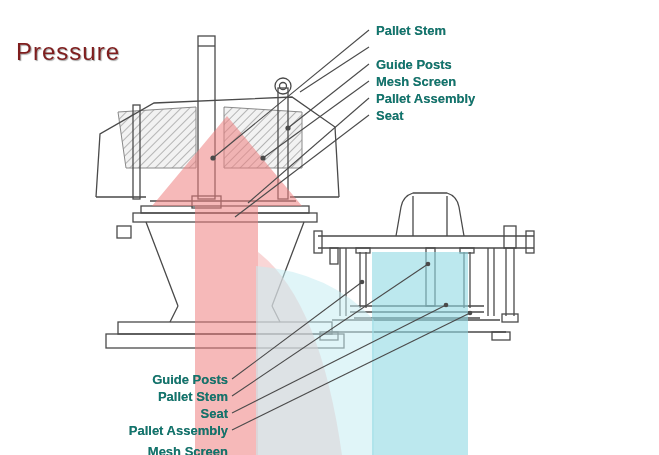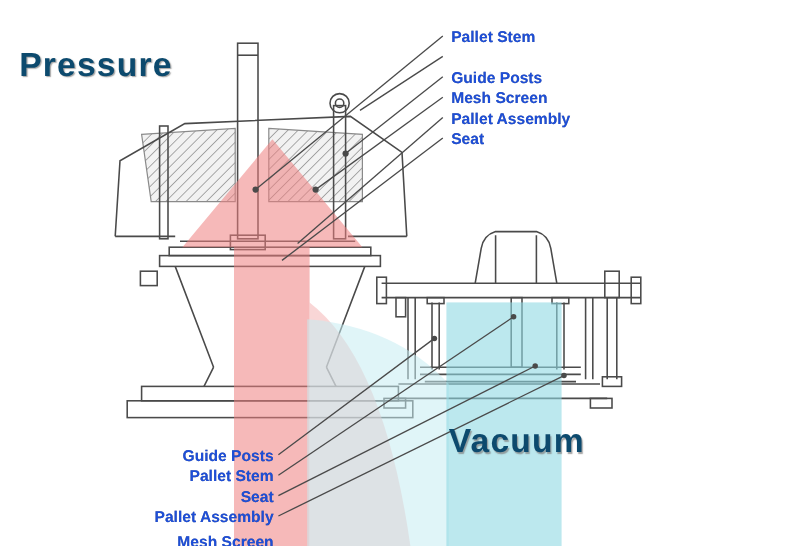--- a/index.html
+++ b/index.html
@@ -2,27 +2,27 @@
 <html><head>
 <meta charset="utf-8">
 <style>
   html,body{margin:0;padding:0;background:#fff;}
   .stage{
     position:relative;width:659px;height:455px;background:#ffffff;
     overflow:hidden;font-family:"Liberation Sans",sans-serif;
   }
   .stage svg{position:absolute;left:0;top:0;}
   .big{
-    position:absolute;font-weight:bold;font-size:28px;color:#0c4a6e;
+    position:absolute;font-weight:normal;font-size:24px;color:#7f1d1d;
     letter-spacing:1px;text-shadow:1px 1px 1px rgba(130,130,130,0.75);
     white-space:nowrap;
   }
   .lbl{
     position:absolute;font-weight:bold;font-size:13px;line-height:15px;
-    color:#1d4ed8;white-space:nowrap;text-shadow:0 0 0.5px rgba(0,0,0,0.45);
+    color:#0f766e;white-space:nowrap;text-shadow:0 0 0.5px rgba(0,0,0,0.45);
   }
   .lbl.right{width:160px;text-align:right;}
 </style>
 </head>
 <body>
 
 <div class="stage">
 
   <svg width="659" height="455" viewBox="0 0 659 455">
     <defs>
@@ -98,21 +98,20 @@
       <circle cx="288" cy="128" r="2.6"></circle>
       <circle cx="263" cy="158" r="2.6"></circle>
       <circle cx="362" cy="282" r="2.3"></circle>
       <circle cx="428" cy="264" r="2.3"></circle>
       <circle cx="446" cy="305" r="2.3"></circle>
       <circle cx="470" cy="313" r="2.3"></circle>
     </g>
   </svg>
 
   <div class="big" style="left:16px;top:38px">Pressure</div>
-  <div class="big" style="left:374px;top:352px">Vacuum</div>
 
   <div class="lbl" style="left:376px;top:23px">Pallet Stem</div>
   <div class="lbl" style="left:376px;top:57px">Guide Posts</div>
   <div class="lbl" style="left:376px;top:74px">Mesh Screen</div>
   <div class="lbl" style="left:376px;top:91px">Pallet Assembly</div>
   <div class="lbl" style="left:376px;top:108px">Seat</div>
 
   <div class="lbl right" style="right:431px;top:372px">Guide Posts</div>
   <div class="lbl right" style="right:431px;top:389px">Pallet Stem</div>
   <div class="lbl right" style="right:431px;top:406px">Seat</div>

